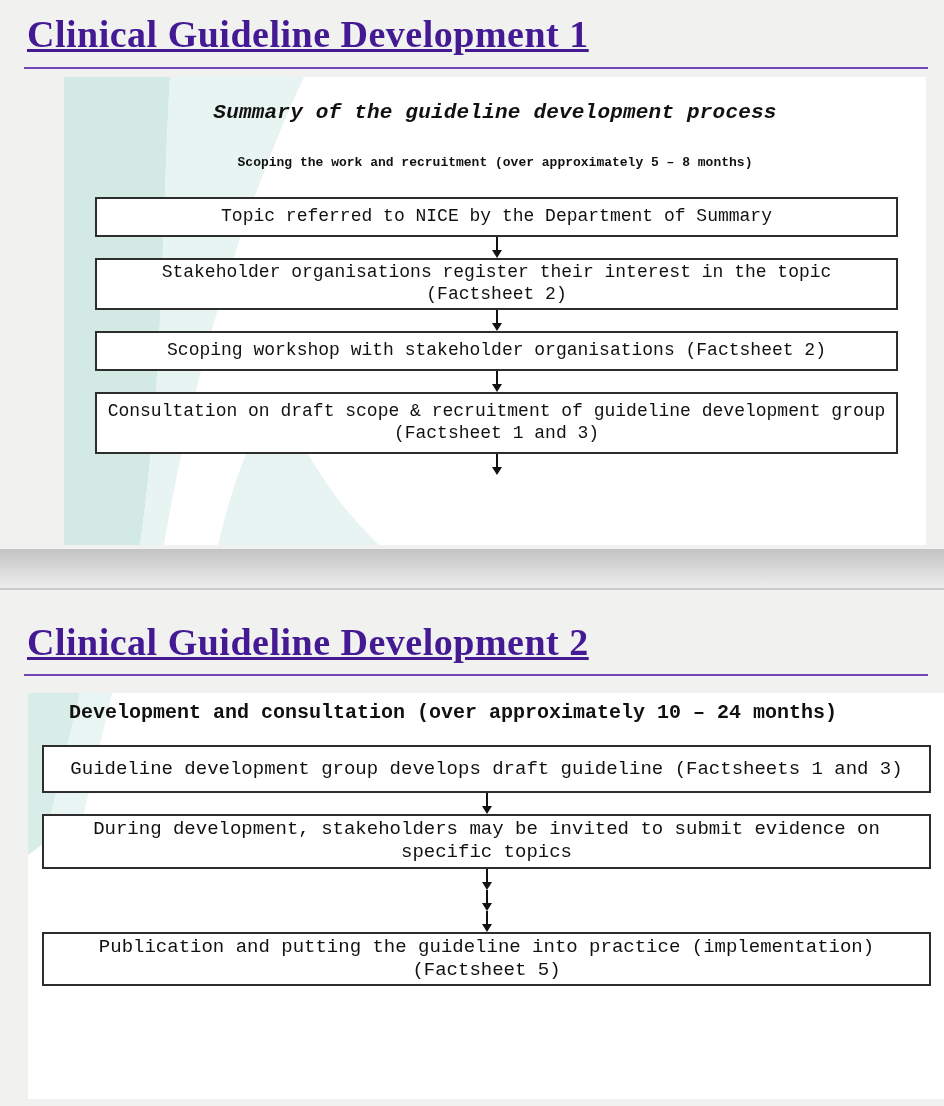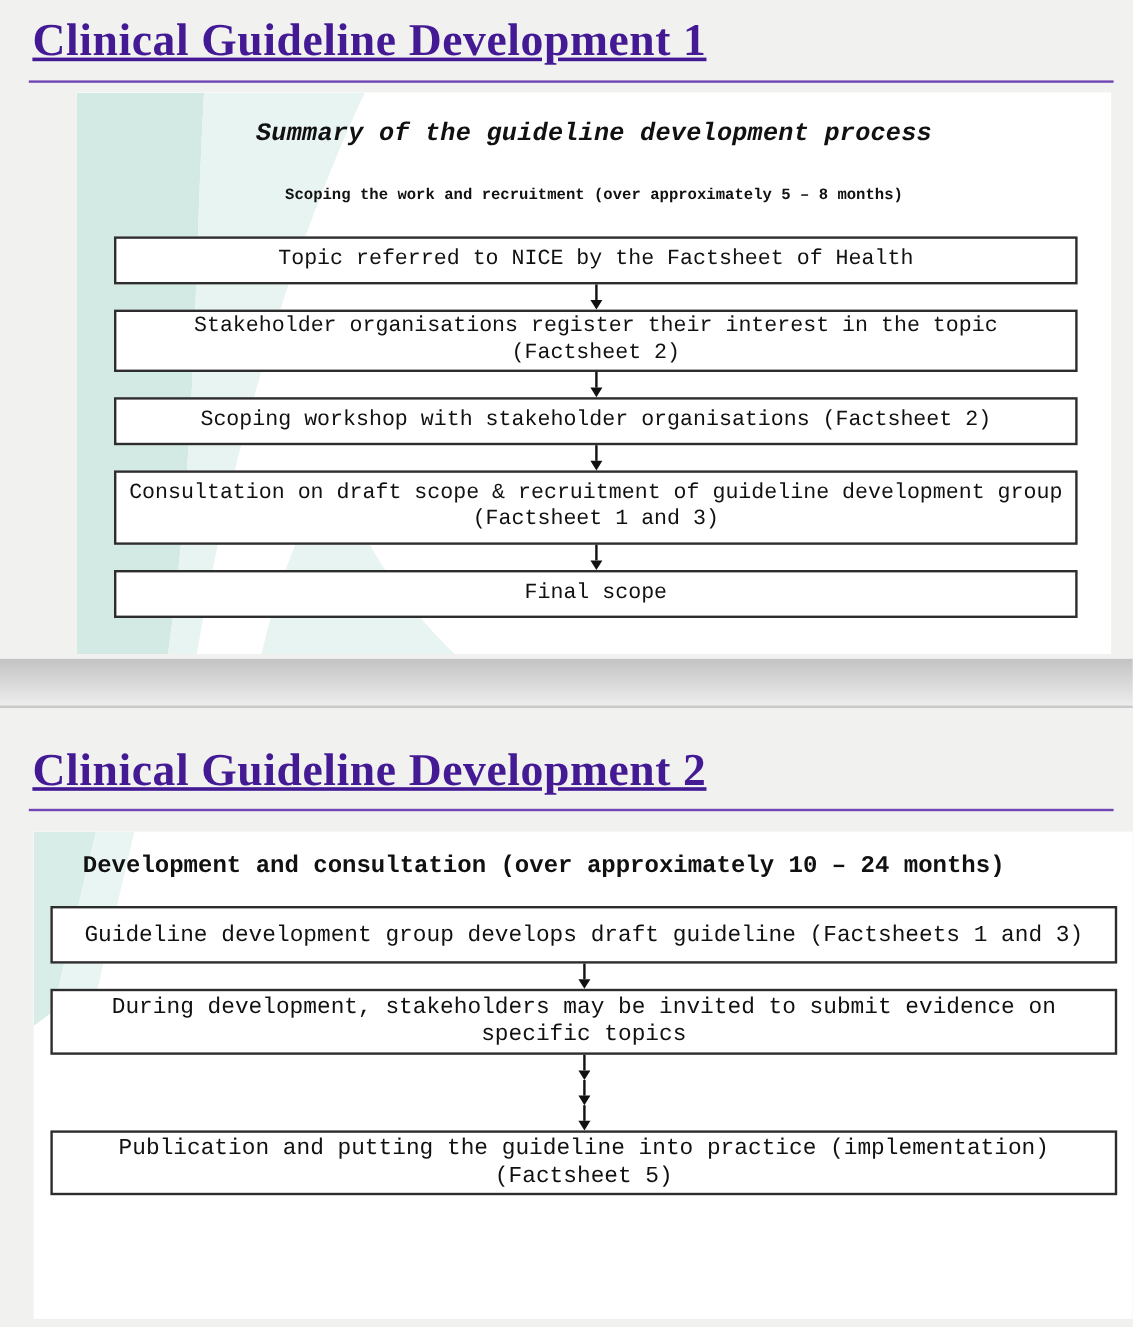--- a/index.html
+++ b/index.html
@@ -66,21 +66,21 @@
   }
   .fc1 .steps { margin: 27px 28px 0 31px; }
   .fc1 .flow-box { font-size: 18px; min-height: 40px; }
   .fc1 .flow-box.tall { min-height: 62px; }
 
   .fc2 {
     margin: 17px 0 0 28px;
     width: 916px;
     height: 406px;
   }
-  .fc2 .fc-content { padding-top: 18px; }
+  .fc2 .fc-content { padding-top: 8px; }
   .fc2 .fc-heading {
     font-weight: 700;
     font-size: 20px;
     color: #111;
     margin-left: 41px;
   }
   .fc2 .steps { margin: 21px 13px 0 14px; }
   .fc2 .flow-box { font-size: 19px; min-height: 48px; }
 
   
@@ -133,21 +133,21 @@
       <path d="M0,0 H106 C98,140 100,300 76,468 H0 Z" fill="#d2e9e4"></path>
       <path d="M106,0 H240 C170,150 125,320 100,468 H76 C100,300 98,140 106,0 Z" fill="#e7f4f1"></path>
       <path d="M154,468 C170,400 190,350 215,315 C240,380 275,430 315,468 Z" fill="#e7f4f1"></path>
     </svg>
     <div class="fc-content">
       <div class="fc-heading">Summary of the guideline development process</div>
       <div class="fc-subheading">Scoping the work and recruitment (over approximately 5 – 8 months)</div>
 
       <div class="steps">
         <div class="flow-box">
-          <span>Topic referred to NICE by the Factsheet of Health</span>
+          <span>Topic referred to NICE by the Department of Summary</span>
         </div>
         <div class="flow-arrow">
             <div class="stem"></div>
             <div class="head"></div>
           </div>
         <div class="flow-box">
           <span>Stakeholder organisations register their interest in the topic (Factsheet 2)</span>
         </div>
         <div class="flow-arrow">
             <div class="stem"></div>
@@ -160,23 +160,20 @@
             <div class="stem"></div>
             <div class="head"></div>
           </div>
         <div class="flow-box tall">
           <span>Consultation on draft scope &amp; recruitment of guideline development group (Factsheet 1 and 3)</span>
         </div>
         <div class="flow-arrow">
             <div class="stem"></div>
             <div class="head"></div>
           </div>
-        <div class="flow-box">
-          <span>Final scope</span>
-        </div>
       </div>
     </div>
   </div>
 </div>
 
 <div class="pre-divider-gap"></div>
 <div class="section-divider"></div>
 
 <div class="page-section sec2">
   <h1 class="section-title">Clinical Guideline Development 2</h1>

